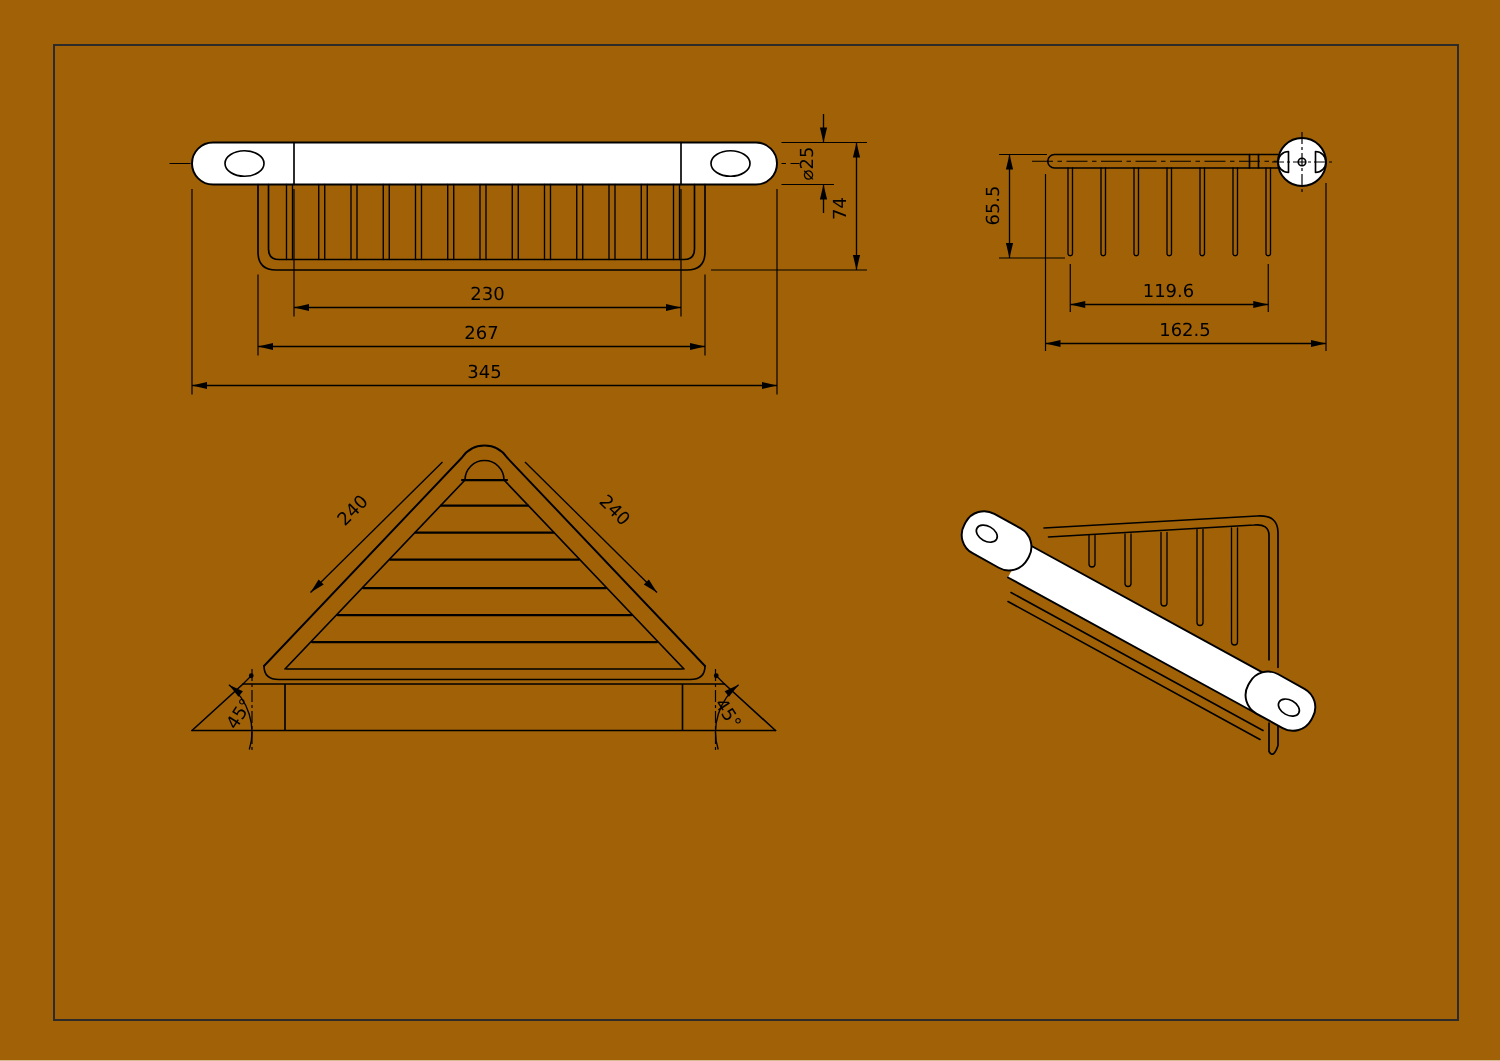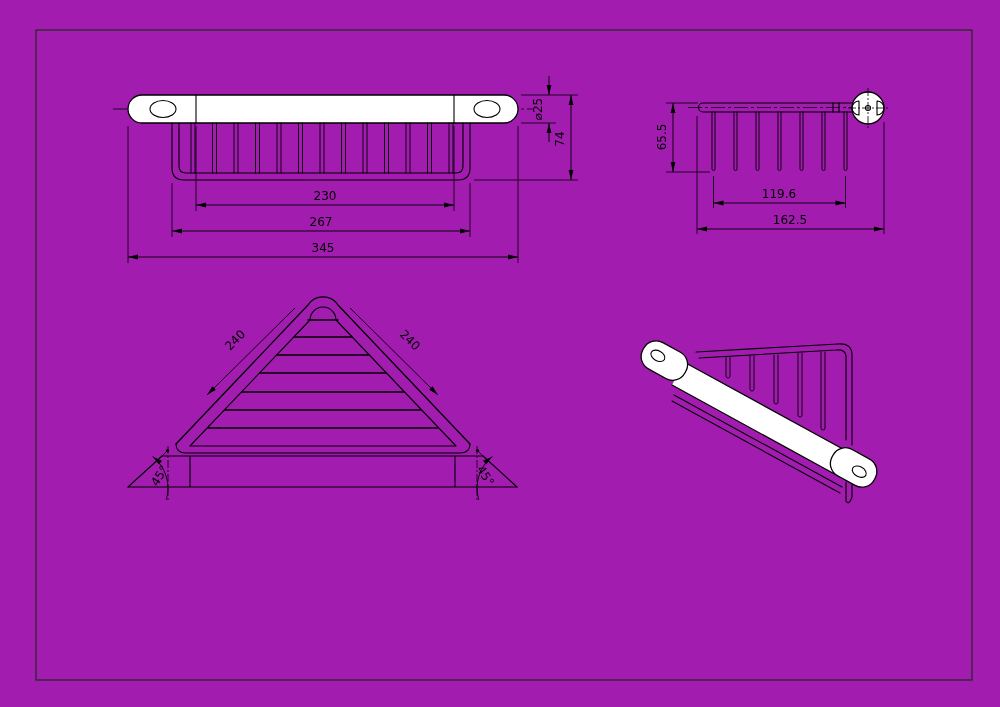--- a/index.html
+++ b/index.html
@@ -1,16 +1,16 @@
 <!DOCTYPE html>
 <html><head>
 <meta charset="utf-8">
 <style>
   html,body{margin:0;padding:0;background:#ffffff;}
-  .page{width:1000px;height:707px;position:relative;background:#a21caf;overflow:hidden;
+  .page{width:1000px;height:707px;position:relative;background:#a16207;overflow:hidden;
         font-family:"DejaVu Sans", sans-serif;}
   svg{position:absolute;left:0;top:0;}
   .ol{stroke:#000;stroke-width:1.3;fill:none;stroke-linecap:round;stroke-linejoin:round;}
   .ol2{stroke:#000;stroke-width:1.1;fill:none;stroke-linecap:round;stroke-linejoin:round;}
   .wf{stroke:#000;stroke-width:1.3;fill:#fff;}
   .dim{stroke:#000;stroke-width:0.9;fill:none;}
   .ext{stroke:#000;stroke-width:0.8;fill:none;}
   .cl{stroke:#000;stroke-width:0.8;fill:none;stroke-dasharray:14 3 3 3;}
   .cl2{stroke:#000;stroke-width:0.8;fill:none;stroke-dasharray:8 2 2 2;}
   .dtext{font-size:12px;fill:#000;}

